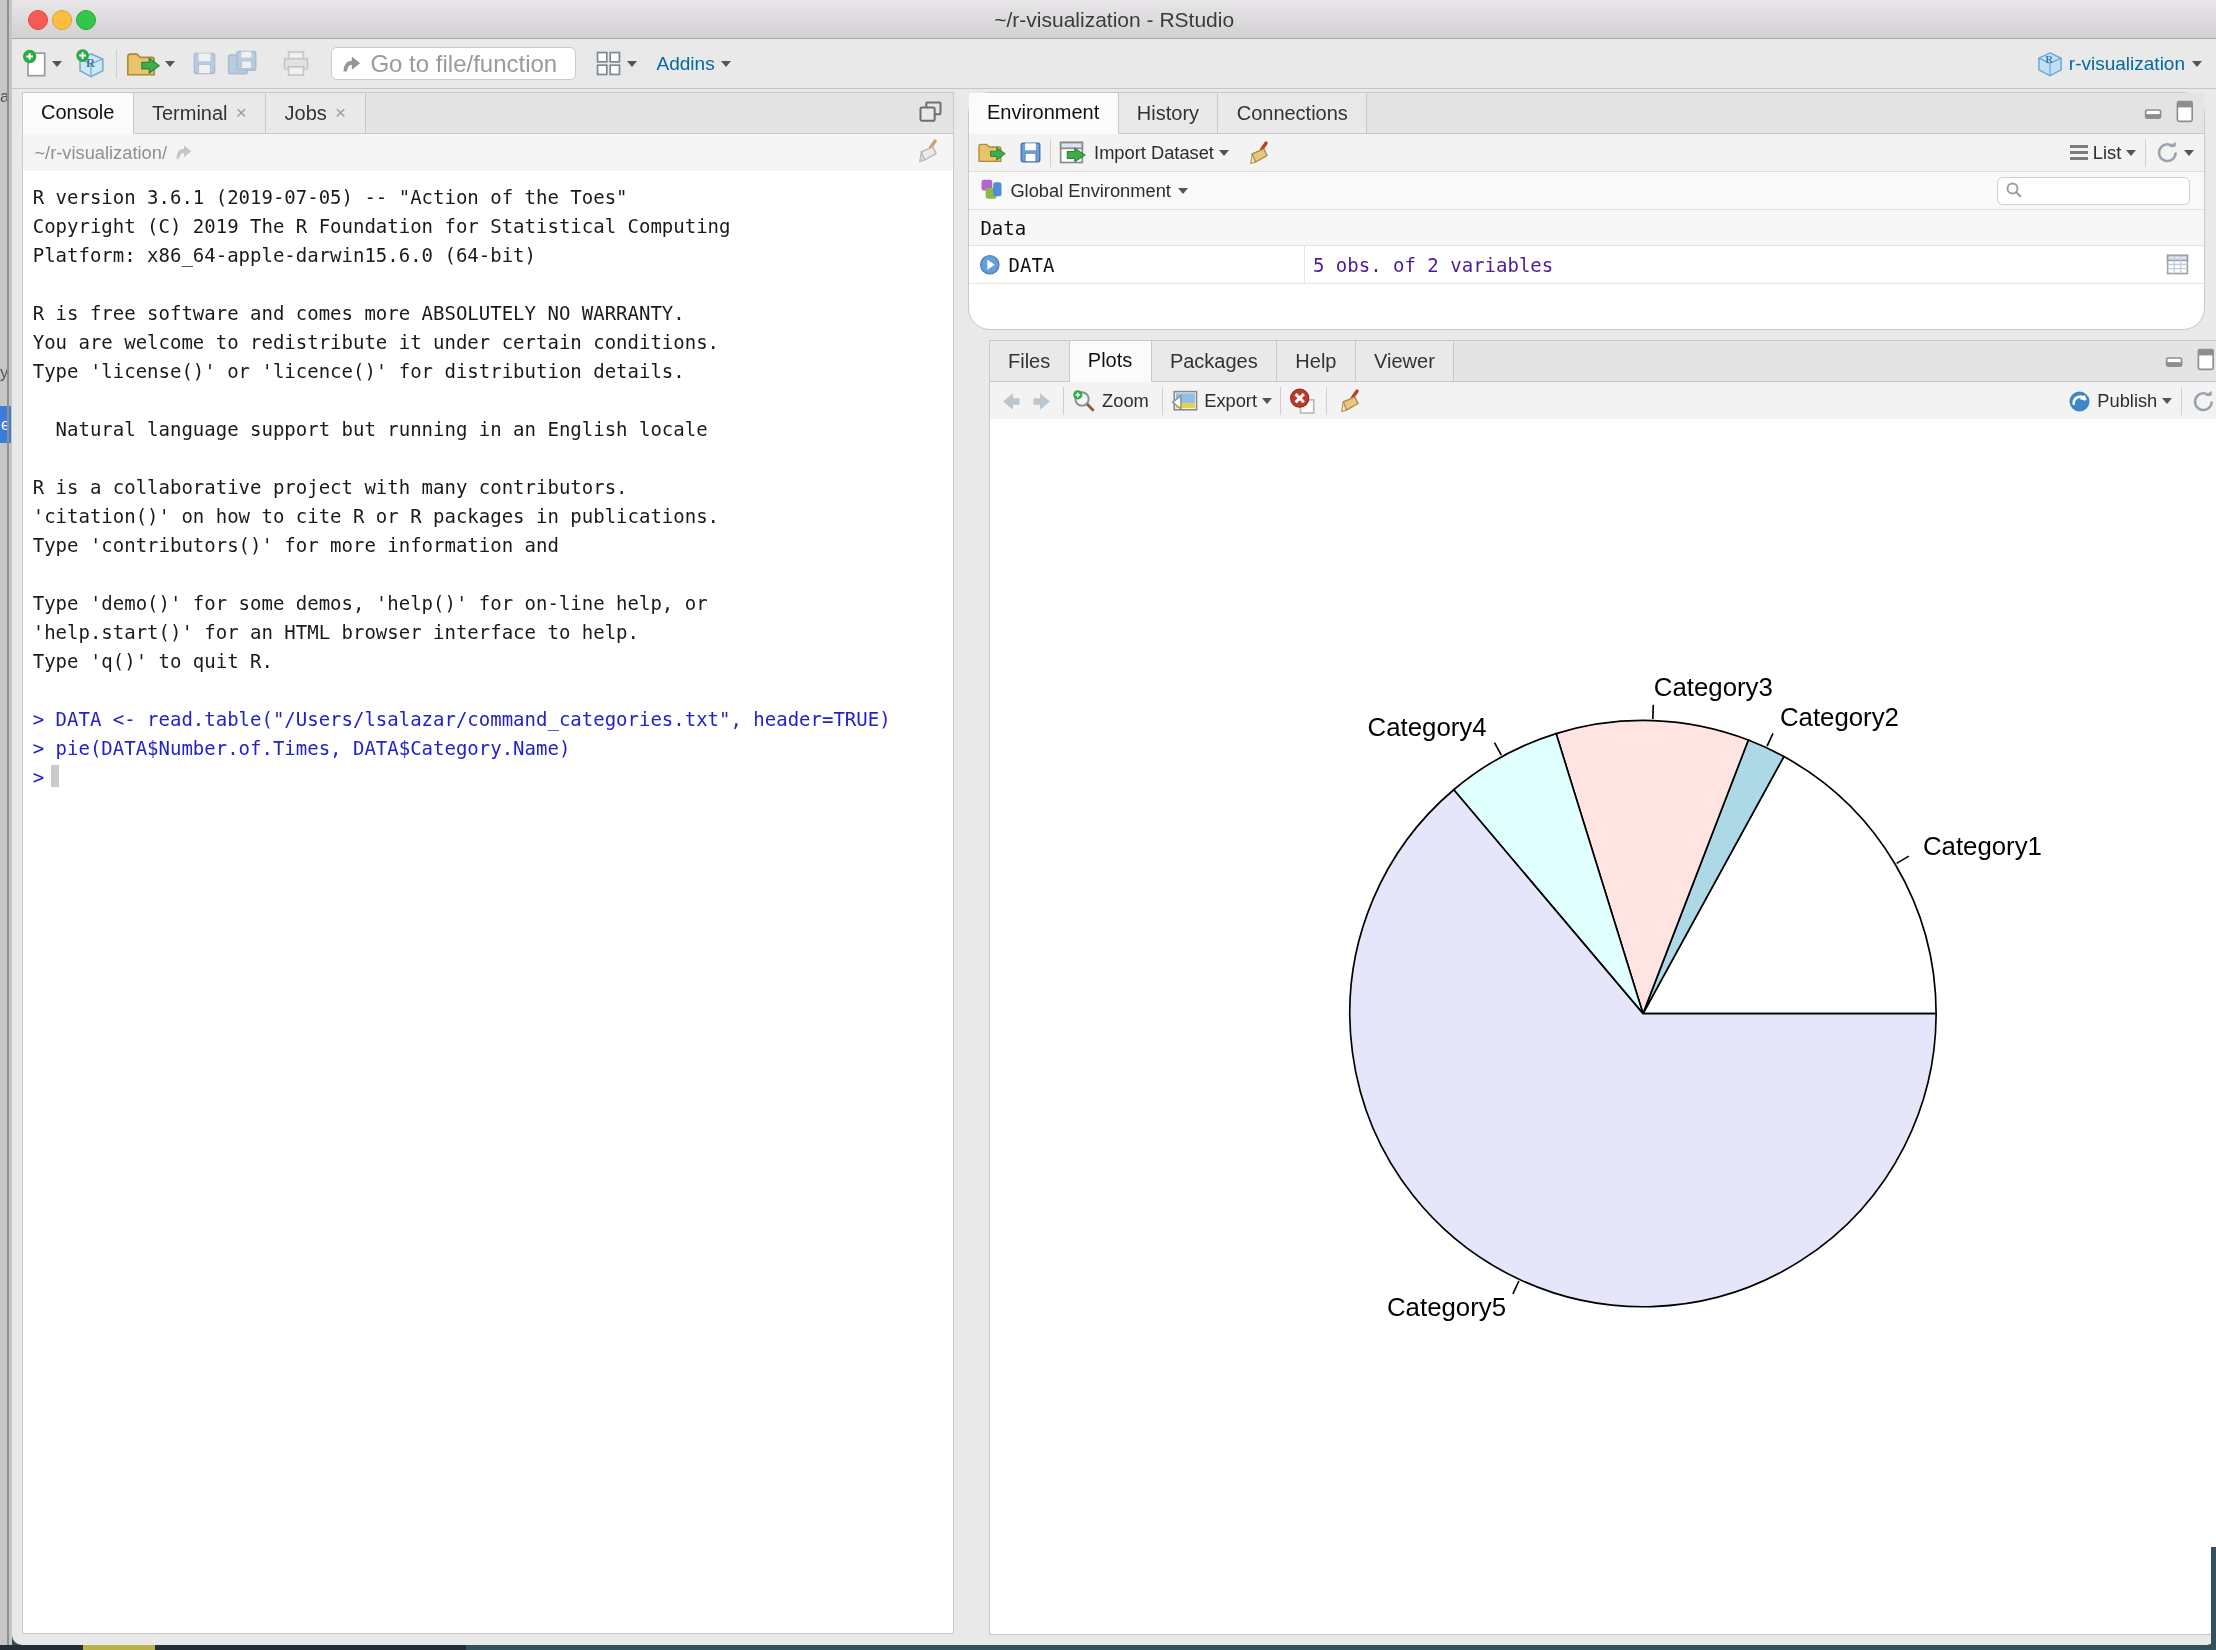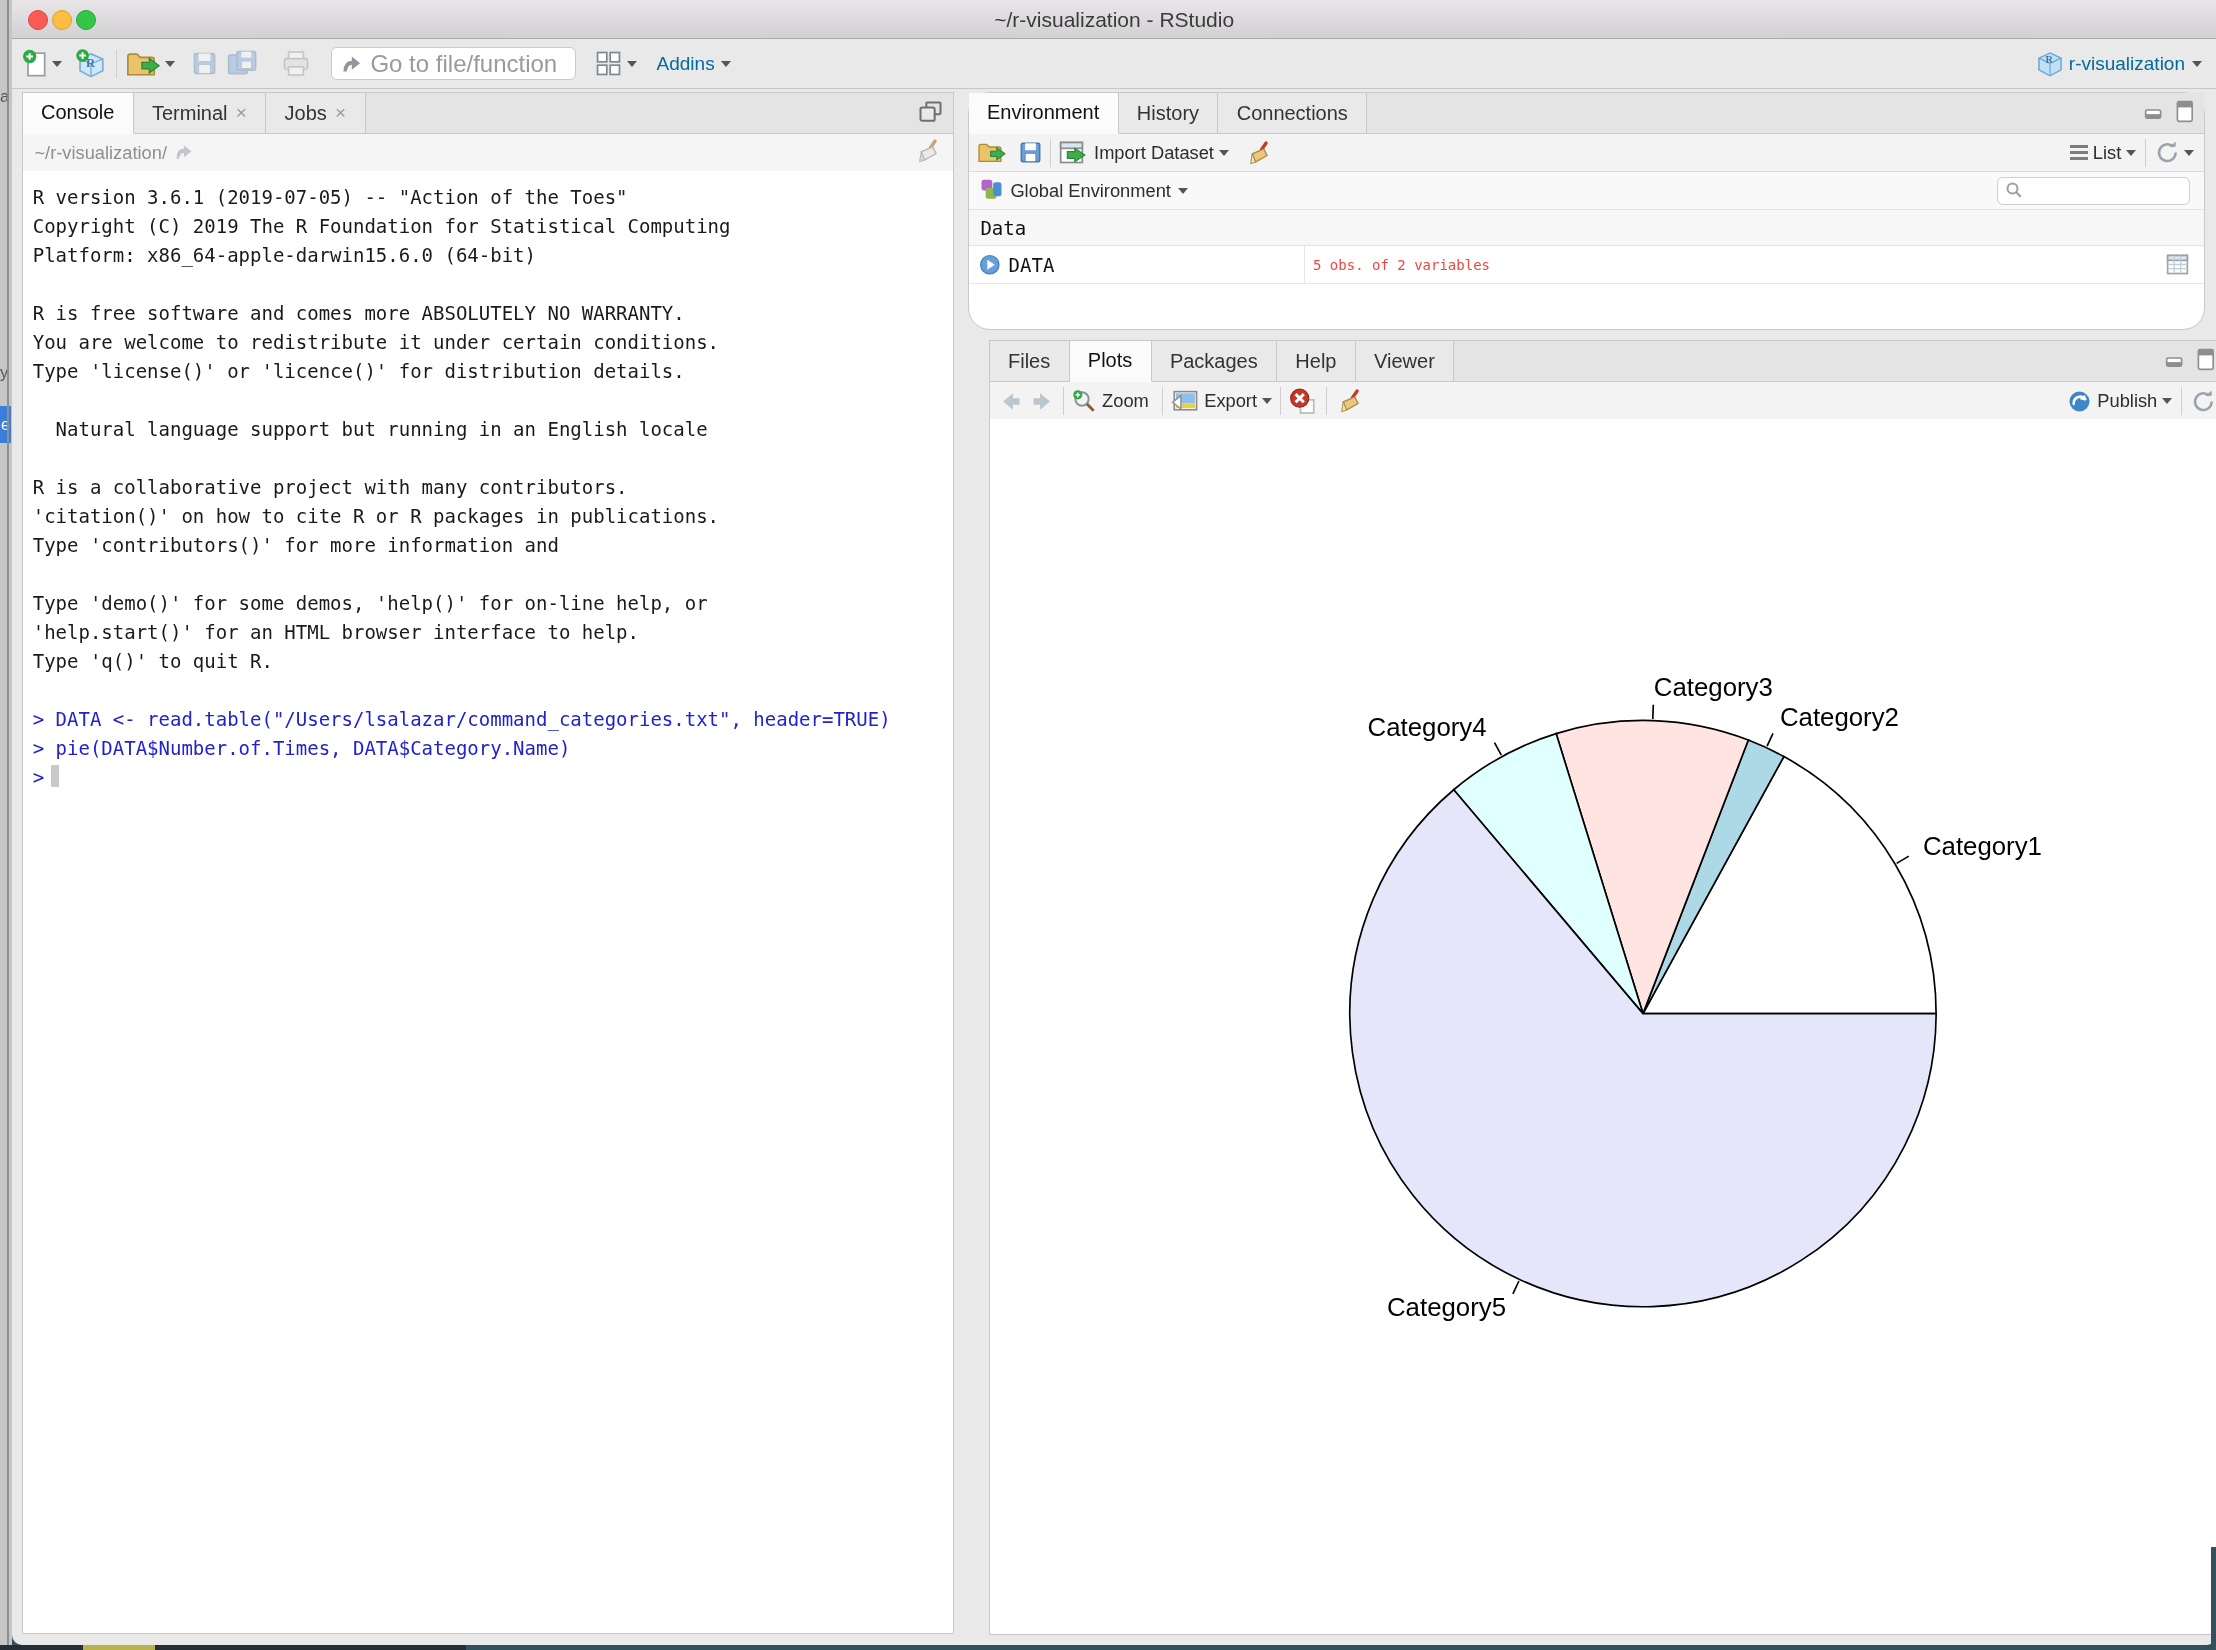--- a/index.html
+++ b/index.html
@@ -49,21 +49,21 @@
   
   .scoperow{height:37px;background:#f9f9f9;border-bottom:0.8px solid #e3e3e3;display:flex;align-items:center;padding:0 10px;position:relative;}
   .scoperow .lbl{font-size:18.3px;color:#2d2d2d;margin:0 6.7px;}
   .searchbox{position:absolute;right:13.3px;width:193px;height:28px;background:#fff;border:0.8px solid #cfcfcf;border-radius:5.8px;display:flex;align-items:center;padding-left:6.7px;box-sizing:border-box;}
   .sectionrow{height:35px;background:#f7f7f7;border-bottom:0.8px solid #e3e3e3;display:flex;align-items:center;padding:0 11.7px;}
   .mono{font-family:"DejaVu Sans Mono","Liberation Mono",monospace;}
   .sectionrow .txt{font-size:19px;color:#111;}
   .datarow{height:37px;background:#fff;border-bottom:0.8px solid #e6e6e6;display:flex;align-items:center;position:relative;}
   .datarow .name{width:336px;display:flex;align-items:center;padding-left:10px;border-right:0.8px solid #e6e6e6;height:100%;box-sizing:border-box;}
   .datarow .name span{font-size:19px;color:#111;margin-left:8.3px;}
-  .datarow .val{font-size:14px;color:#ef4444;margin-left:8.3px;}
+  .datarow .val{font-size:19px;color:#4c1d95;margin-left:8.3px;}
   .datarow .grid-ico{position:absolute;right:15px;}
   .pielabel{font-family:"Liberation Sans",sans-serif;font-size:31px;fill:#000;}
   .hamb{display:inline-block;width:18.3px;}
   .hamb div{height:2.5px;background:#7d7d7d;margin:3.3px 0;}
   
   .deskbottom-dark{position:absolute;left:0;top:1645px;width:466px;height:5px;background:#232e36;}
   .desk-frag-yellow{position:absolute;left:83px;top:1645px;width:72px;height:5px;background:#b8b24a;}
   .teal-right{position:absolute;left:2211px;top:1547px;width:5.8px;height:103px;background:#31515c;}
 </style>
 </head>

